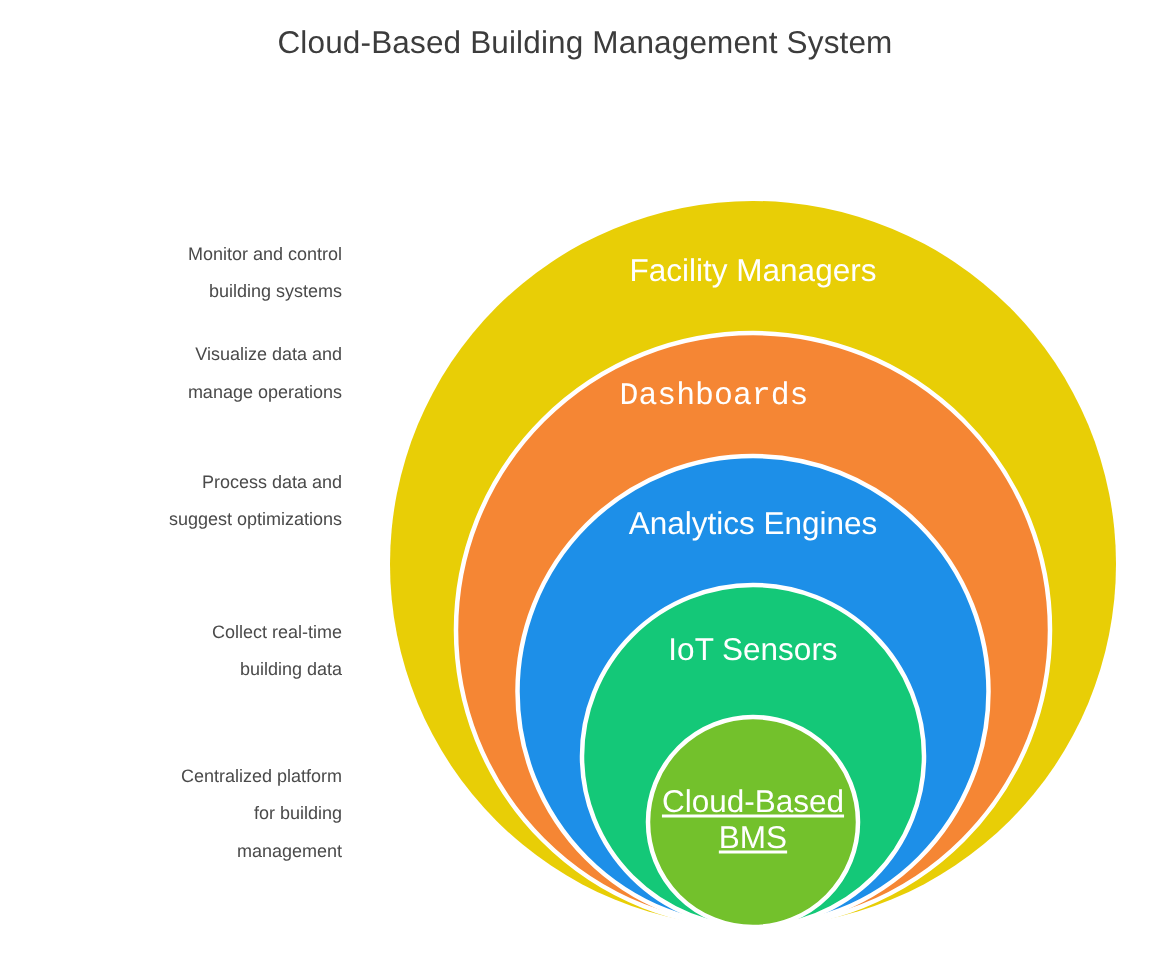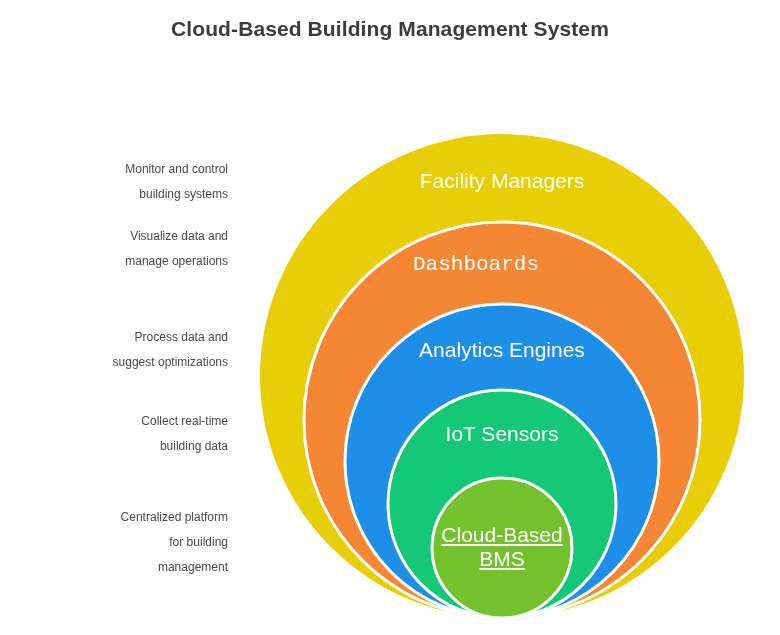--- a/index.html
+++ b/index.html
@@ -20,21 +20,21 @@
     height: 635px;
     background: #ffffff;
   }
   .page-title {
     position: absolute;
     left: 0;
     top: 17px;
     width: 780px;
     text-align: center;
     font-size: 21px;
-    font-weight: bold;
+    font-weight: normal;
     color: #3c3c3c;
     letter-spacing: 0.1px;
   }
   .labels {
     position: absolute;
     left: 0;
     top: 0;
     width: 240px;
     height: 635px;
   }
@@ -70,21 +70,21 @@
 </head>
 <body>
 
 <div id="infographic">
 
   <div class="page-title">Cloud-Based Building Management System</div>
 
   <div class="labels">
       <div class="side-label" style="top: 157px;">Monitor and control<br>building systems</div>
       <div class="side-label" style="top: 224px;">Visualize data and<br>manage operations</div>
-      <div class="side-label" style="top: 325px;">Process data and<br>suggest optimizations</div>
+      <div class="side-label" style="top: 309px;">Process data and<br>suggest optimizations</div>
       <div class="side-label" style="top: 409px;">Collect real-time<br>building data</div>
       <div class="side-label" style="top: 505px; padding-left: 28px;">Centralized platform<br>for building<br>management</div>
     </div>
 
   <svg class="diagram" viewBox="0 0 780 635" width="780" height="635">
     <g id="circle-group">
         <circle cx="502" cy="376" r="242" fill="#E8CE06" stroke="#ffffff" stroke-width="0"></circle>
         <circle cx="502" cy="420" r="198" fill="#F58634" stroke="#ffffff" stroke-width="3"></circle>
         <circle cx="502" cy="461" r="157" fill="#1D8FE8" stroke="#ffffff" stroke-width="3"></circle>
         <circle cx="502" cy="504" r="114" fill="#14C878" stroke="#ffffff" stroke-width="3"></circle>

